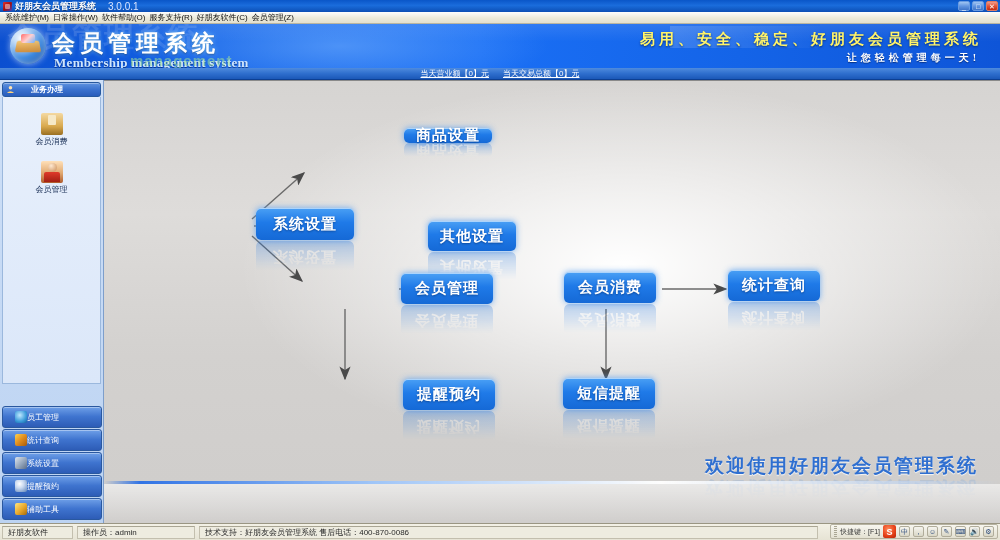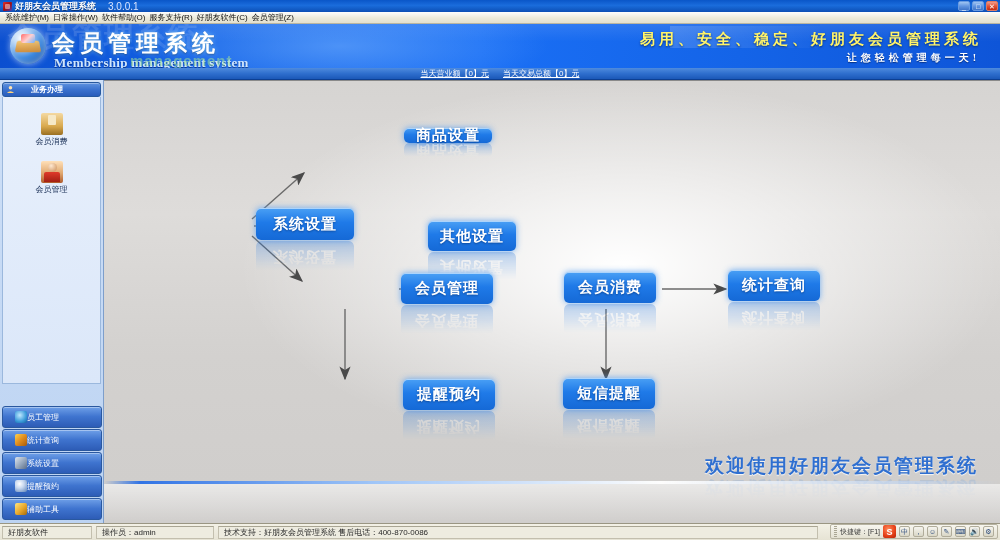--- a/index.html
+++ b/index.html
@@ -474,21 +474,21 @@
     </div>
 
     <div class="welcome">欢迎使用好朋友会员管理系统</div>
     <div class="welcome-refl">欢迎使用好朋友会员管理系统</div>
 
     <div class="softline"></div>
     <div class="floorglow"></div>
   </div>
 
   <div class="statusbar">
-    <div class="st-cell" style="width:90px">好朋友软件</div>
+    <div class="st-cell" style="width:71px">好朋友软件</div>
     <div class="st-cell" style="width:118px">操作员：admin</div>
     <div class="st-cell wide">技术支持：好朋友会员管理系统   售后电话：400-870-0086</div>
     <div style="width:180px"></div>
   </div>
 
   <div class="ime">
     <div class="grip"></div>
     <div class="hot">快捷键：[F1]</div>
     <div class="sg">S</div>
     <div class="ib">中</div>

